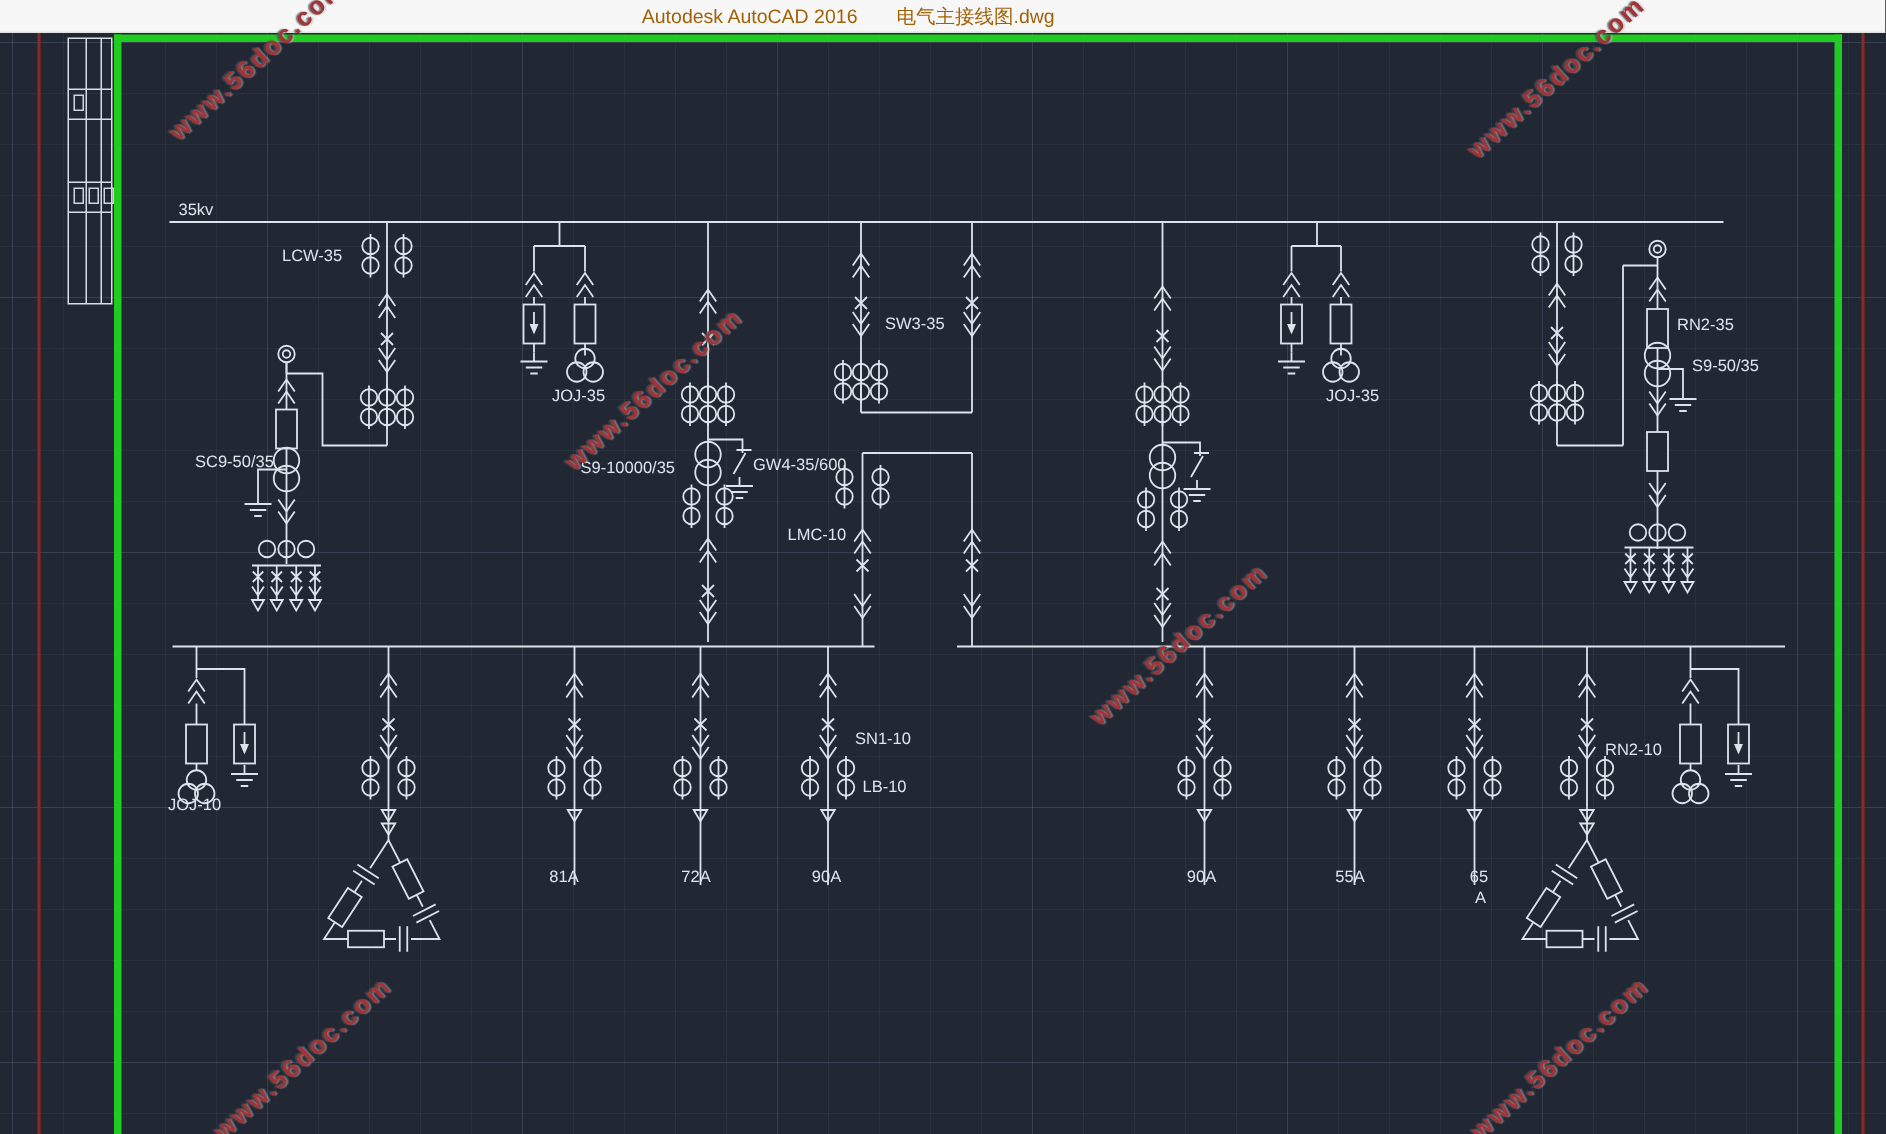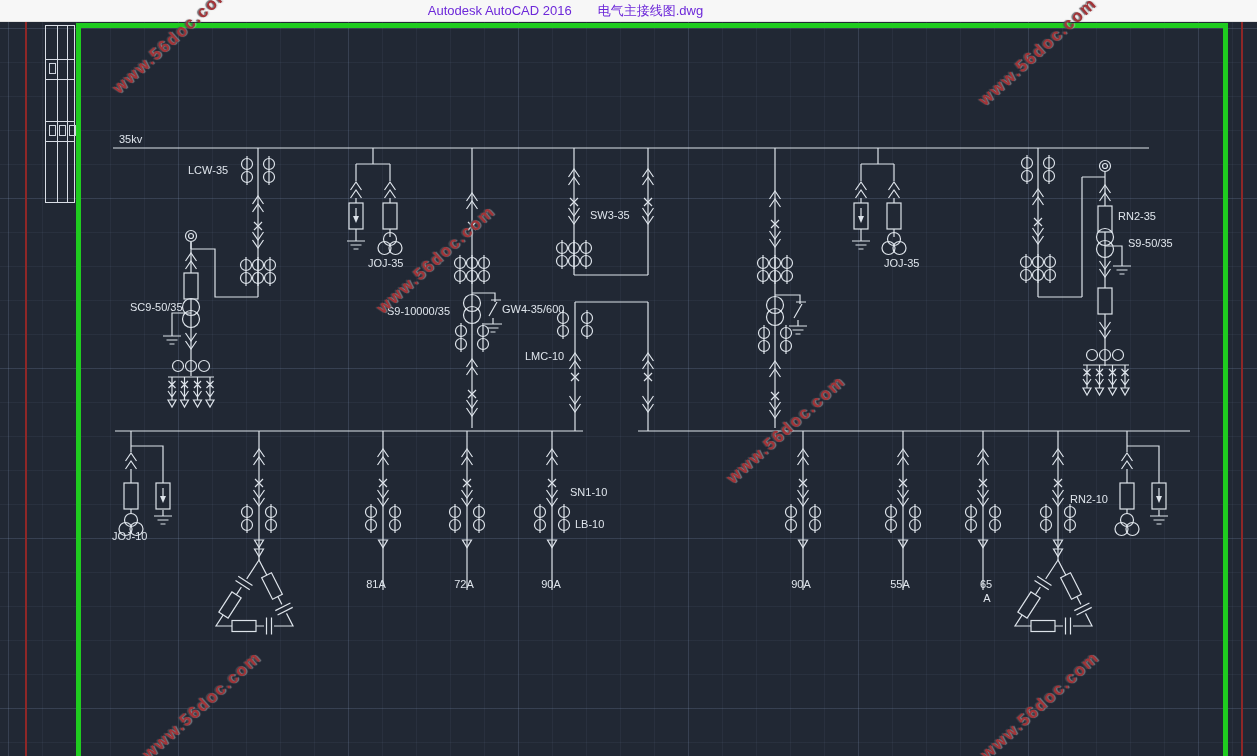--- a/index.html
+++ b/index.html
@@ -7,21 +7,21 @@
     width:1257px;height:756px;position:relative;overflow:hidden;
     background:#212834;
     font-family:"Liberation Sans", sans-serif;
   }
   
   .titlebar{
     position:absolute;top:0;left:0;width:1257px;height:22px;
     background:#f7f7f7;border-bottom:1px solid #e0e0e0;
     display:flex;align-items:center;justify-content:center;gap:26px;
     padding-right:126px;box-sizing:border-box;
-    font-size:13px;color:#6d28d9;z-index:4;
+    font-size:13px;color:#a16207;z-index:4;
   }
   
   .canvas{
     position:absolute;top:22px;left:0;width:1257px;height:734px;z-index:1;
     background-color:#212834;
     background-image:
       linear-gradient(to right, rgba(150,170,210,0.13) 1px, transparent 1px),
       linear-gradient(to bottom, rgba(150,170,210,0.13) 1px, transparent 1px),
       linear-gradient(to right, rgba(140,160,200,0.07) 1px, transparent 1px),
       linear-gradient(to bottom, rgba(140,160,200,0.07) 1px, transparent 1px);

